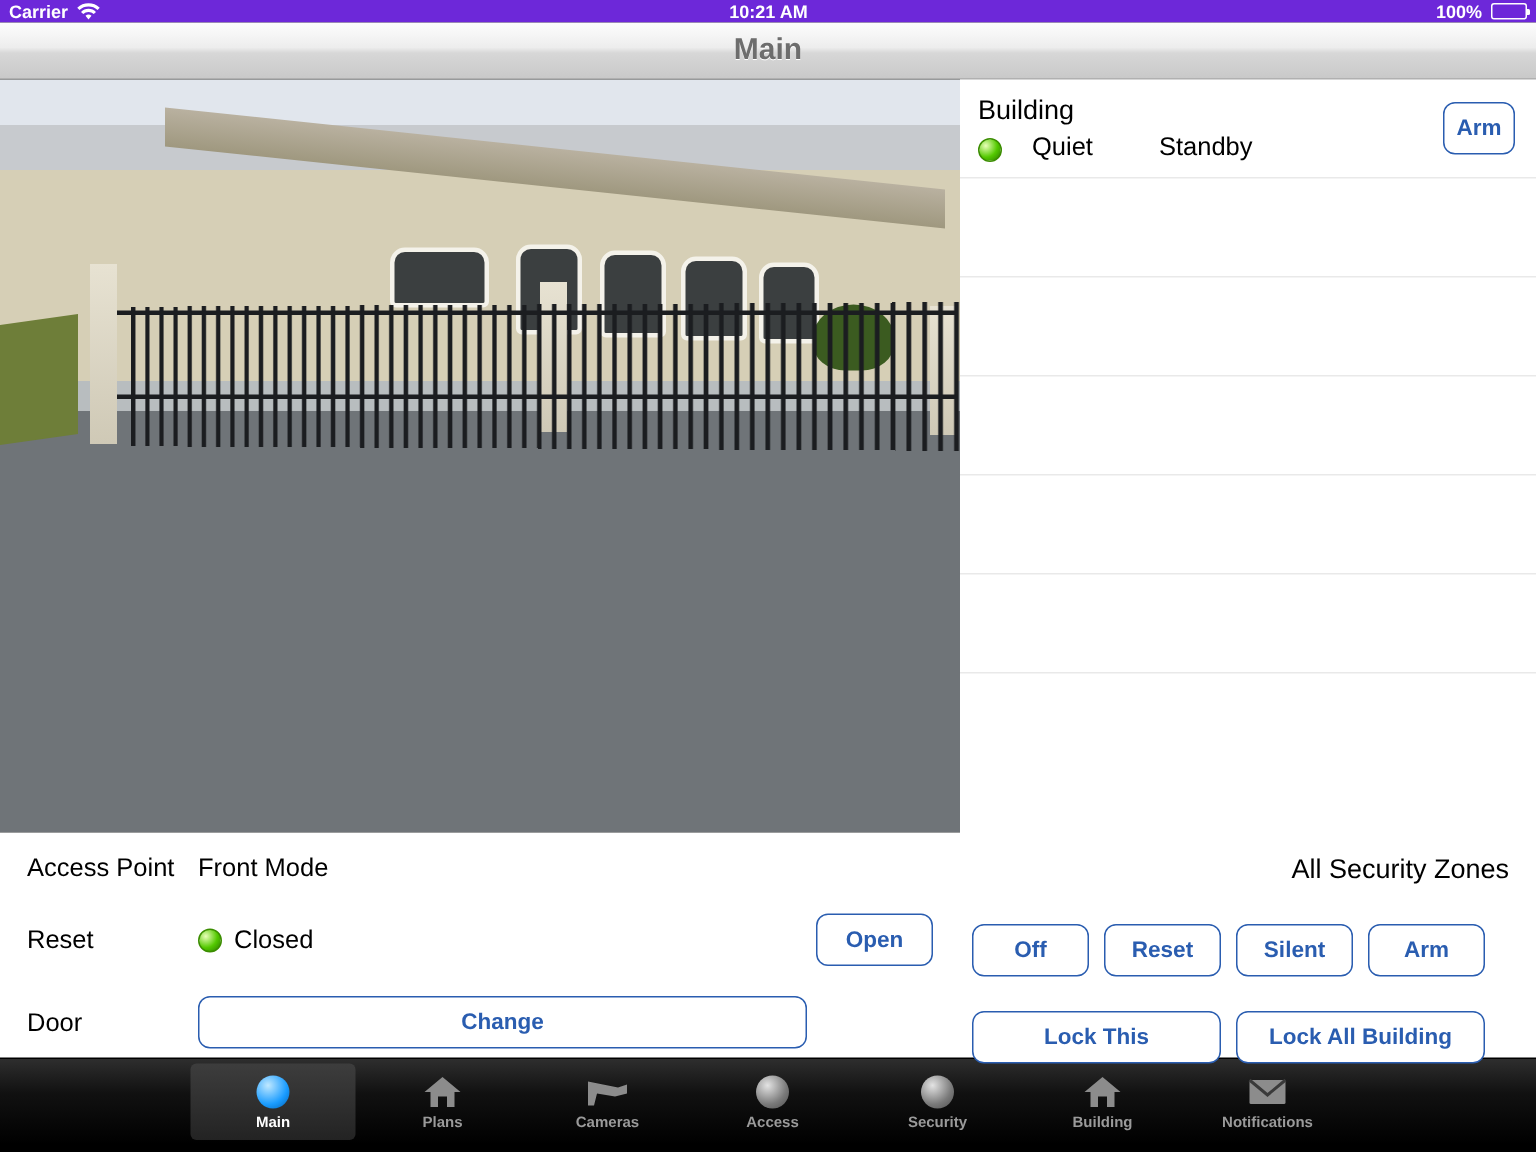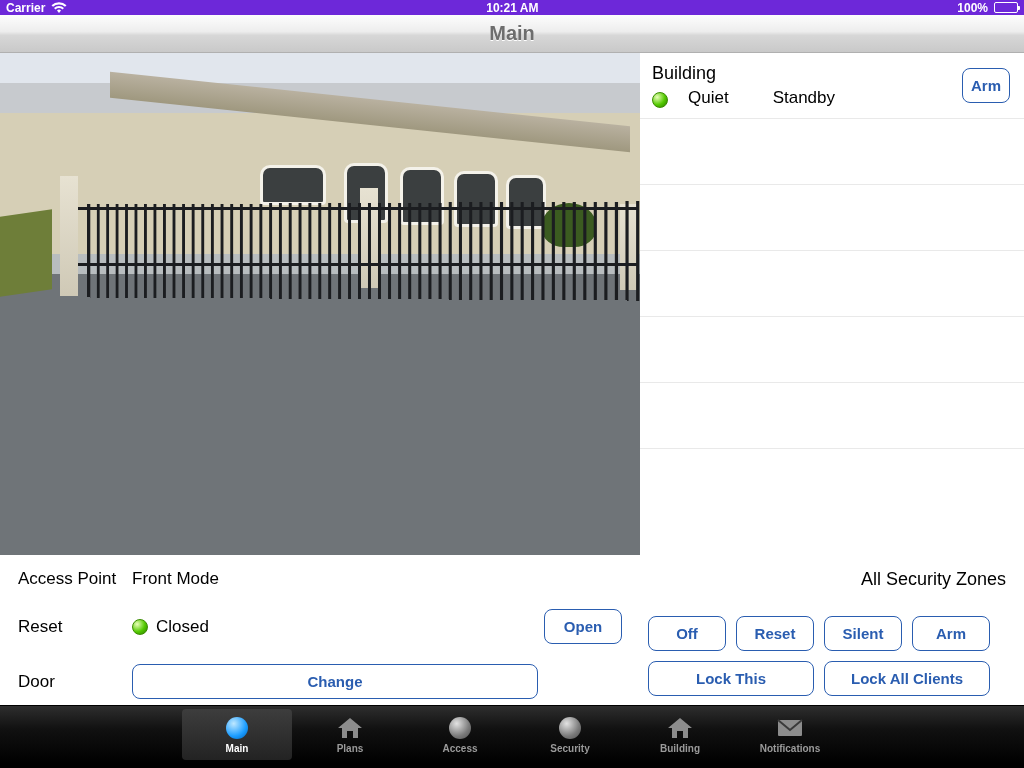--- a/index.html
+++ b/index.html
@@ -102,21 +102,21 @@
   }
   .lower-left { width: 604px; }
   .lower-right { flex:1; }
 
   .kv { display:grid; grid-template-columns: 108px 1fr auto; align-items:center; row-gap: 20px; column-gap: 6px; }
   .kv .label { font-size: 17px; color:#000; }
   .kv .value { font-size: 17px; color:#000; display:flex; align-items:center; gap:8px; }
 
   .all-zones-title { font-size: 18px; color:#000; margin-bottom: 26px; text-align: right; }
   .btn-grid { display:flex; flex-wrap:wrap; gap: 10px; }
-  .wide { min-width: 166px; }
+  .wide { min-width: 166px; margin-top: 13px; }
 
   
   .tabbar {
     height: 58px; width: 100%;
     background: linear-gradient(#2e2e2e, #111 40%, #000);
     display:flex; align-items:stretch; justify-content:center;
     border-top: 1px solid #000;
   }
   .tab {
     width: 110px; color:#9a9a9a; display:flex; flex-direction:column;
@@ -220,40 +220,48 @@
     </div>
 
     <div class="lower-right">
       <div class="all-zones-title">All Security Zones</div>
       <div class="btn-grid">
         <button class="pill-btn">Off</button>
         <button class="pill-btn">Reset</button>
         <button class="pill-btn">Silent</button>
         <button class="pill-btn">Arm</button>
         <button class="pill-btn wide">Lock This</button>
-        <button class="pill-btn wide">Lock All Clients</button>
+        <button class="pill-btn wide">Lock All Building</button>
       </div>
     </div>
   </div>
 </div>
 
 <div class="tabbar">
   <div class="tab active">
     <div class="ico">
         <span class="dot-ico"></span>
       </div>
     <span>Main</span>
   </div>
   <div class="tab">
     <div class="ico">
       <svg width="28" height="24" viewBox="0 0 28 24">
           <path d="M14 2 L26 12 H22 V22 H17 V15 H11 V22 H6 V12 H2 Z" fill="#8c8c8c"></path>
         </svg>
     </div>
     <span>Plans</span>
+  </div>
+  <div class="tab">
+    <div class="ico">
+      <svg width="30" height="22" viewBox="0 0 30 22">
+          <path d="M2 4 L22 8 L20 14 L8 12 L6 20 L2 20 Z M22 8 L28 6 L28 12 L20 14 Z" fill="#8c8c8c"></path>
+        </svg>
+    </div>
+    <span>Cameras</span>
   </div>
   <div class="tab">
     <div class="ico">
         <span class="dot-ico"></span>
       </div>
     <span>Access</span>
   </div>
   <div class="tab">
     <div class="ico">
         <span class="dot-ico"></span>

